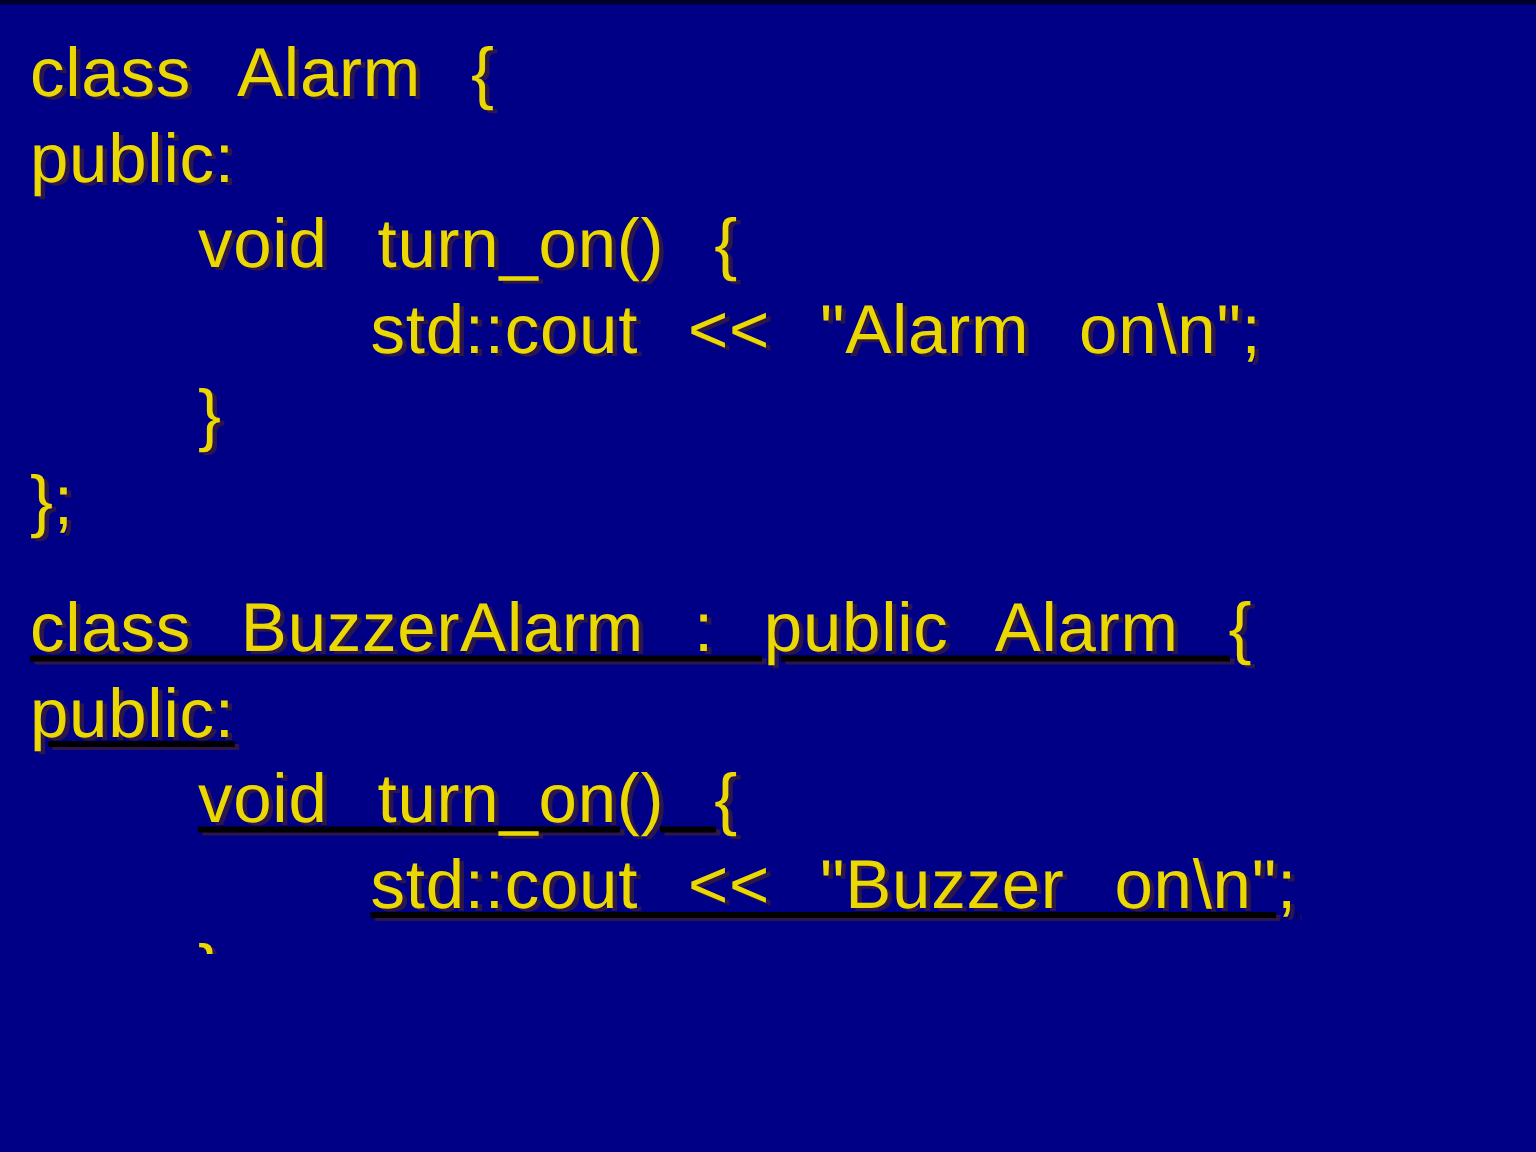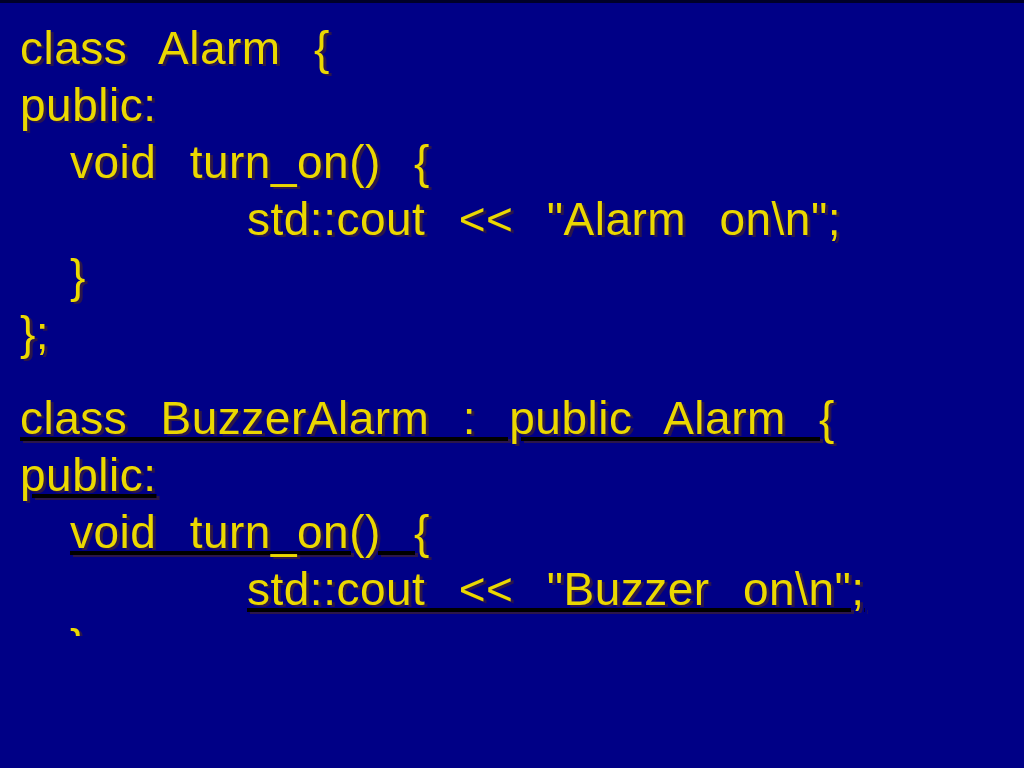--- a/index.html
+++ b/index.html
@@ -29,21 +29,21 @@
   }
   .code-line {
     font-size: 46px;
     line-height: 57px;
     color: #EBD800;
     word-spacing: 20px;
     letter-spacing: 0.5px;
     text-shadow: 3px 2px 0 rgba(80, 40, 25, 0.55);
     white-space: nowrap;
   }
-  .ind1 { margin-left: 50px; }
+  .ind1 { margin-left: 112px; }
   .ind2 { margin-left: 227px; }
   .block2 { margin-top: 28px; text-decoration: underline; }
 </style>
 </head>
 <body>
 
 <div class="slide">
   <div class="top-edge"></div>
 
   <div class="code-block">

